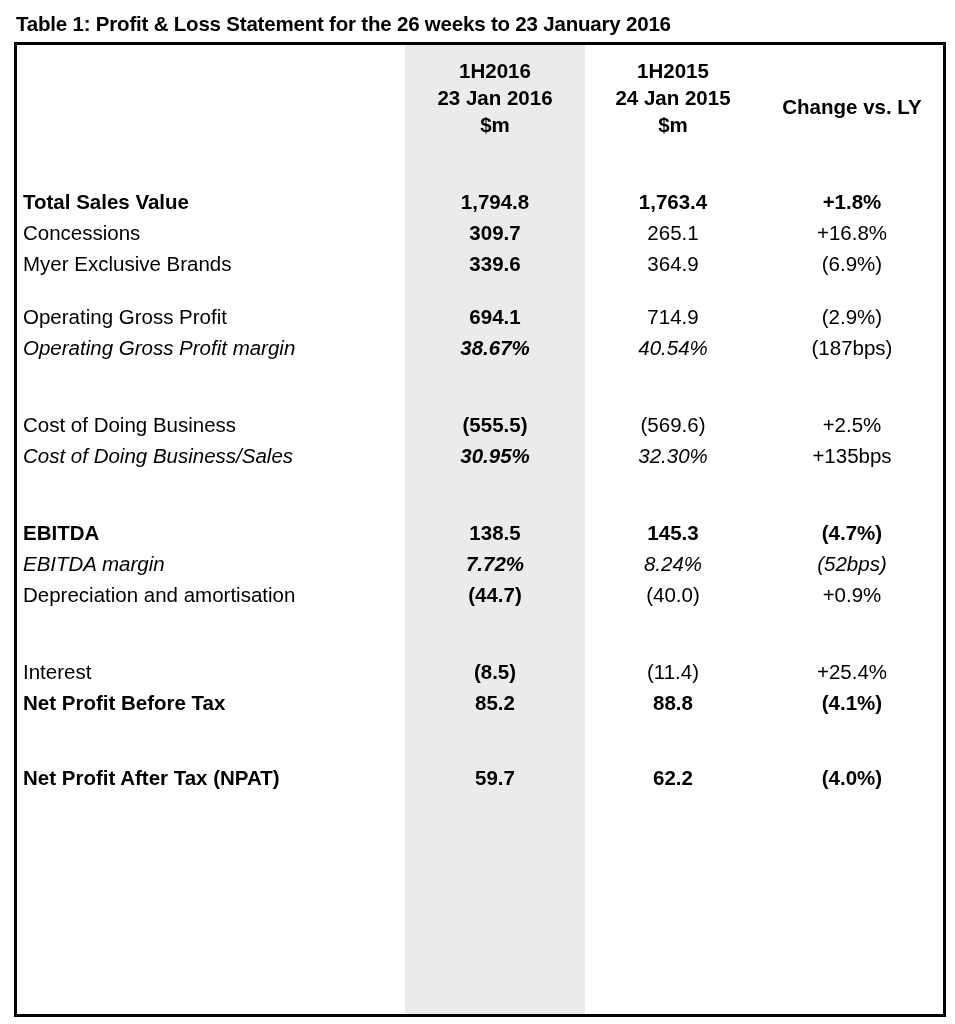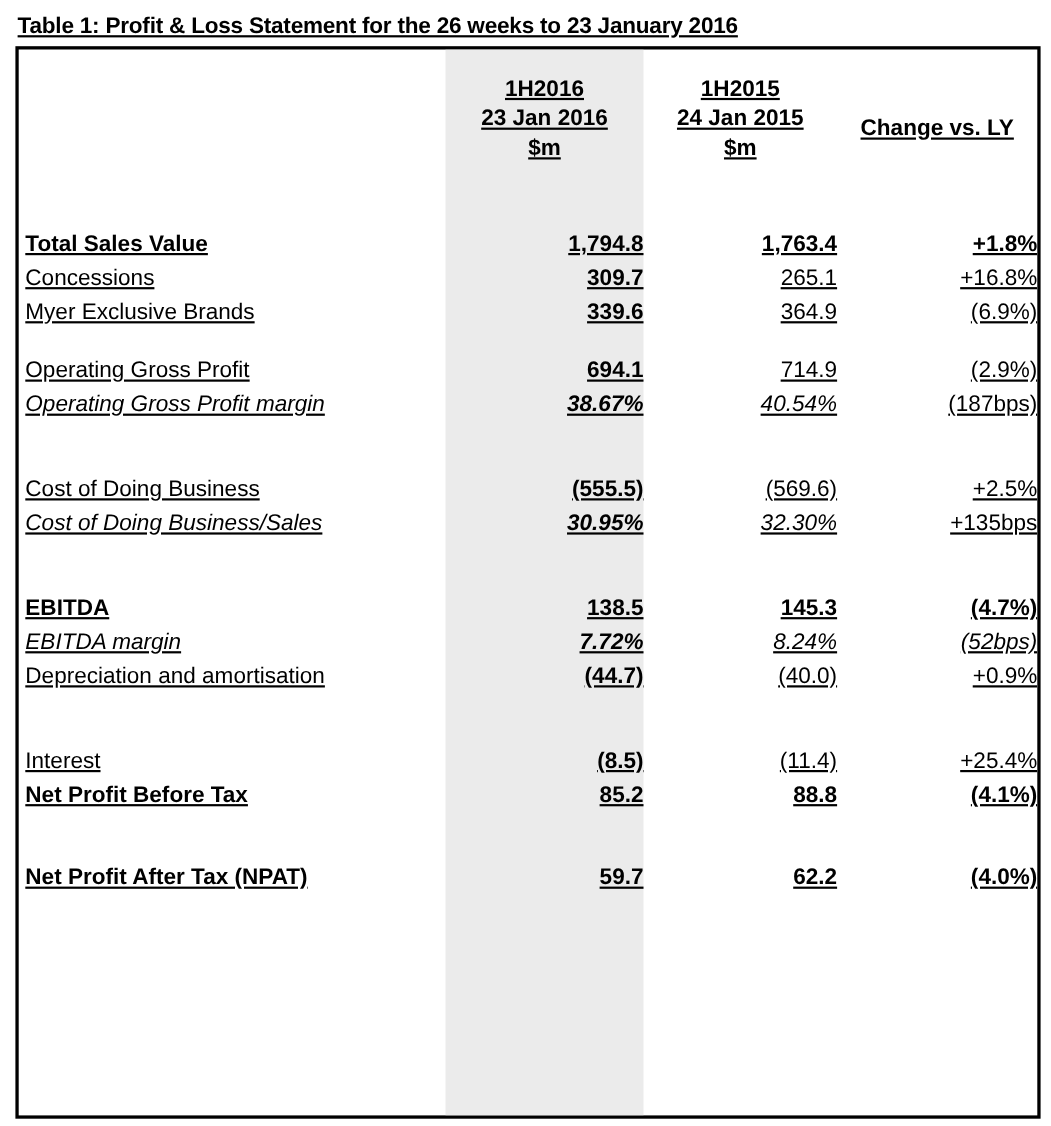--- a/index.html
+++ b/index.html
@@ -13,21 +13,20 @@
     font-family: "Liberation Sans", sans-serif;
     color: #000000;
     overflow: hidden;
   }
   .page {
     position: relative;
     width: 955px;
     height: 872px;
     box-sizing: border-box;
     padding: 8px 10px 0 14px;
-    text-decoration: underline;
   }
   .table-caption {
     font-size: 20.5px;
     font-weight: bold;
     letter-spacing: -0.2px;
     line-height: 1.15;
     margin: 4px 0 6px 2px;
     white-space: nowrap;
   }
   .table-frame {
@@ -57,21 +56,21 @@
     font-size: 20.5px;
   }
   table.pnl col.c-label { width: 388px; }
   table.pnl col.c-cur   { width: 180px; }
   table.pnl col.c-prev  { width: 176px; }
   table.pnl col.c-chg   { width: 182px; }
 
   thead th {
     font-weight: bold;
     font-size: 20.5px;
-    padding: 12px;
+    padding: 2px;
     vertical-align: top;
   }
   .hdr-block {
     padding-top: 10px;
     line-height: 1.33;
     white-space: pre-line;
   }
   .hdr-change {
     padding-top: 46px;
   }
@@ -79,21 +78,21 @@
     padding: 0 0 0 0;
     height: 31px;
     vertical-align: middle;
     white-space: nowrap;
   }
   td.label {
     text-align: left;
     padding-left: 6px;
   }
   td.num {
-    text-align: right;
+    text-align: center;
   }
   tr.spacer td {
     height: 22px;
   }
   tr.spacer-lg td {
     height: 46px;
   }
   .b { font-weight: bold; margin-left: 44px; }
   .i { font-style: italic; }
   .bi { font-weight: bold; font-style: italic; }

